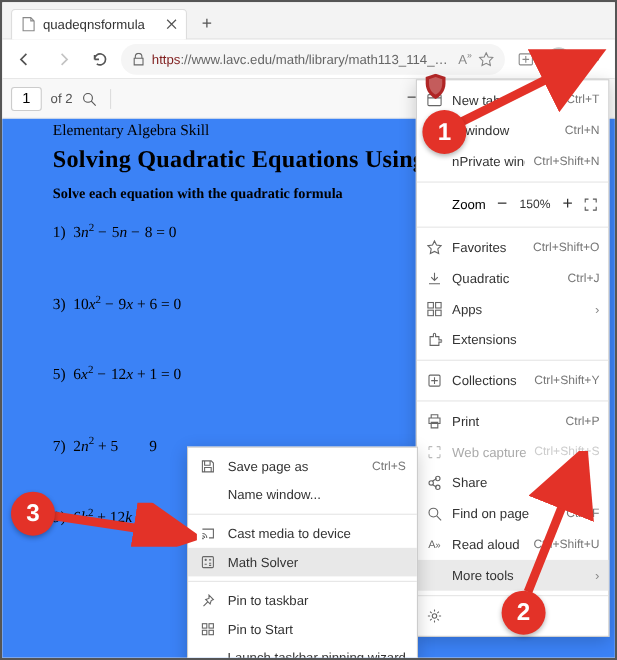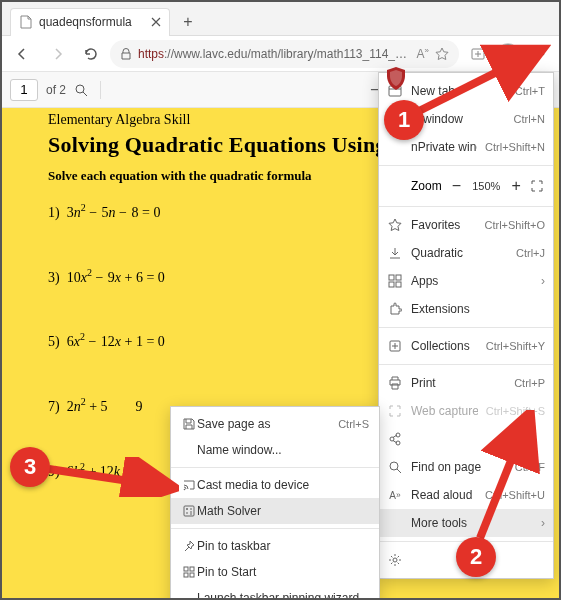--- a/index.html
+++ b/index.html
@@ -93,21 +93,21 @@
   }
   .pageinput {
     width:28px; height:22px;
     border:1px solid #ccc; border-radius:3px;
     text-align:center; background:#fff;
   }
   .pdfbar .sep { width:1px; height:18px; background:#ddd; margin:0 4px; }
   
   .content {
     position:relative;
-    background:#fde047;
+    background:#3b82f6;
     height: calc(100% - 34px - 36px - 36px);
     overflow:hidden;
     padding: 4px 0 0 46px;
     font-family: "Times New Roman", serif;
     color:#000;
   }
   .content .elem-skill { font-size:14px; margin-bottom:4px; }
   .content h1 { font-size:22px; font-weight:bold; margin: 4px 0 10px 0; letter-spacing:0.2px; }
   .content .instr { font-size:13px; font-weight:bold; margin-bottom:18px; }
   .eq-grid {
@@ -169,20 +169,21 @@
     box-shadow: 0 4px 15px rgba(0,0,0,0.2);
     z-index: 60;
     font-size:12px;
     padding: 4px 0;
   }
   .sitem {
     display:flex;
     align-items:center;
     height: 26px;
     padding: 0 10px;
+    gap: 10px;
     color:#333;
     cursor:pointer;
   }
   .sitem.highlight { background:#e8e8e8; }
   .sitem .sicon { width:16px; display:flex; justify-content:center; color:#666; }
   .sitem .slabel { flex:1; white-space:nowrap; }
   .sitem .sshort { color:#777; font-size:11px; }
   
   .badge {
     position:absolute;
@@ -438,20 +439,21 @@
   </div>
   <div class="mitem">
     <span class="micon">
         <svg width="14" height="14" viewBox="0 0 14 14">
           <path fill="none" stroke="currentColor" d="M9 3L5 5.5M9 11L5 8.5"></path>
           <circle cx="4" cy="7" r="2" fill="none" stroke="currentColor"></circle>
           <circle cx="10" cy="3" r="2" fill="none" stroke="currentColor"></circle>
           <circle cx="10" cy="11" r="2" fill="none" stroke="currentColor"></circle>
         </svg>
       </span>
+    <span class="mlabel">Share</span>
   </div>
   <div class="mitem">
     <span class="micon">
         <svg width="14" height="14" viewBox="0 0 14 14">
           <circle cx="6" cy="6" r="4" fill="none" stroke="currentColor"></circle>
           <path stroke="currentColor" d="M9 9l4 4"></path>
         </svg>
       </span>
     <span class="mlabel">Find on page</span>
     <span class="mshort">Ctrl+F</span>

